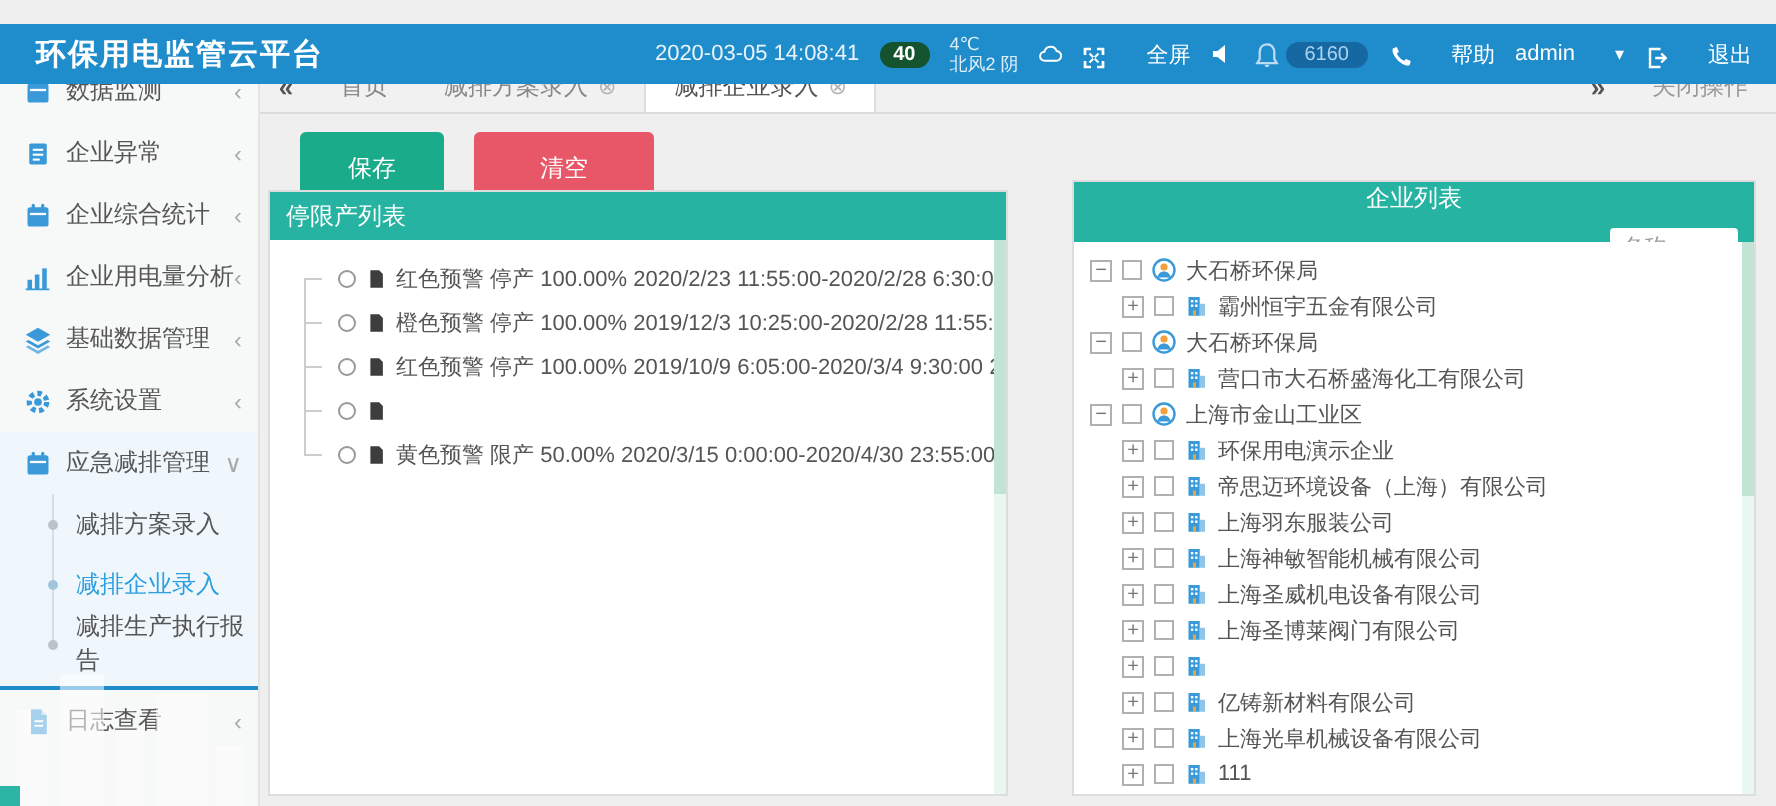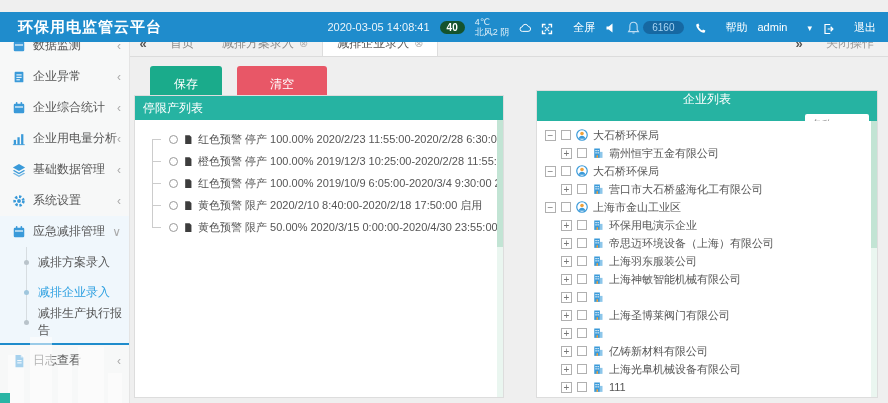--- a/index.html
+++ b/index.html
@@ -390,21 +390,20 @@
             <svg class="lfile">
               <use href="#file-icon"></use>
             </svg>
             <span class="ltext">红色预警 停产 100.00% 2019/10/9 6:05:00-2020/3/4 9:30:00 2 启用</span>
           </div>
           <div class="lrow t-mid">
             <span class="radio"></span>
             <svg class="lfile">
               <use href="#file-icon"></use>
             </svg>
-            <span class="ltext">黄色预警 限产 2020/2/10 8:40:00-2020/2/18 17:50:00 启用</span>
           </div>
           <div class="lrow t-last">
             <span class="radio"></span>
             <svg class="lfile">
               <use href="#file-icon"></use>
             </svg>
             <span class="ltext">黄色预警 限产 50.00% 2020/3/15 0:00:00-2020/4/30 23:55:00 启用</span>
           </div>
         </div>
       <div class="scrollstrip">
@@ -499,20 +498,21 @@
               <use href="#company-icon"></use>
             </svg>
             <span class="tree-label">上海神敏智能机械有限公司</span>
           </div>
           <div class="rrow" style="padding-left: 16px;">
             <span class="exp">+</span>
             <span class="cb"></span>
             <svg class="ticon">
               <use href="#company-icon"></use>
             </svg>
+            <span class="tree-label">上海圣威机电设备有限公司</span>
           </div>
           <div class="rrow" style="padding-left: 16px;">
             <span class="exp">+</span>
             <span class="cb"></span>
             <svg class="ticon">
               <use href="#company-icon"></use>
             </svg>
             <span class="tree-label">上海圣博莱阀门有限公司</span>
           </div>
           <div class="rrow" style="padding-left: 16px;">

